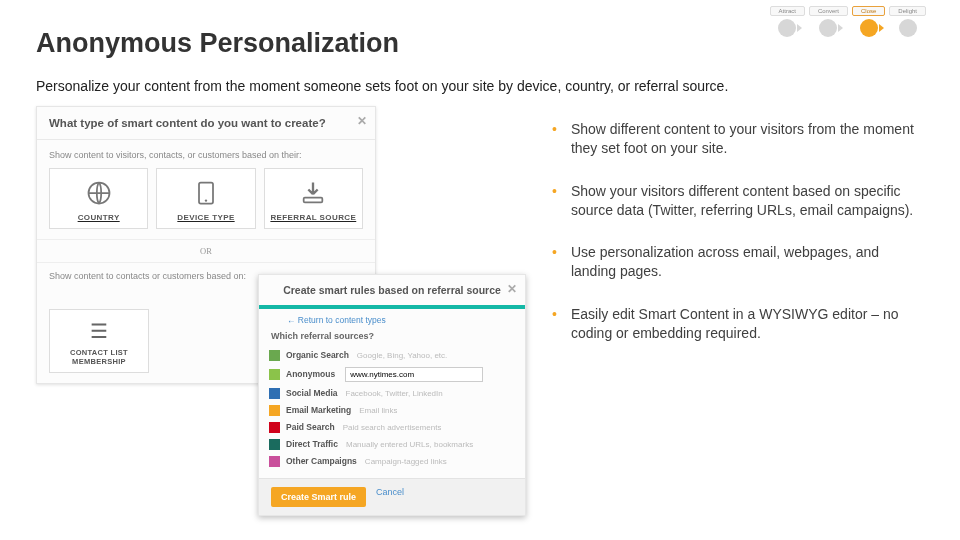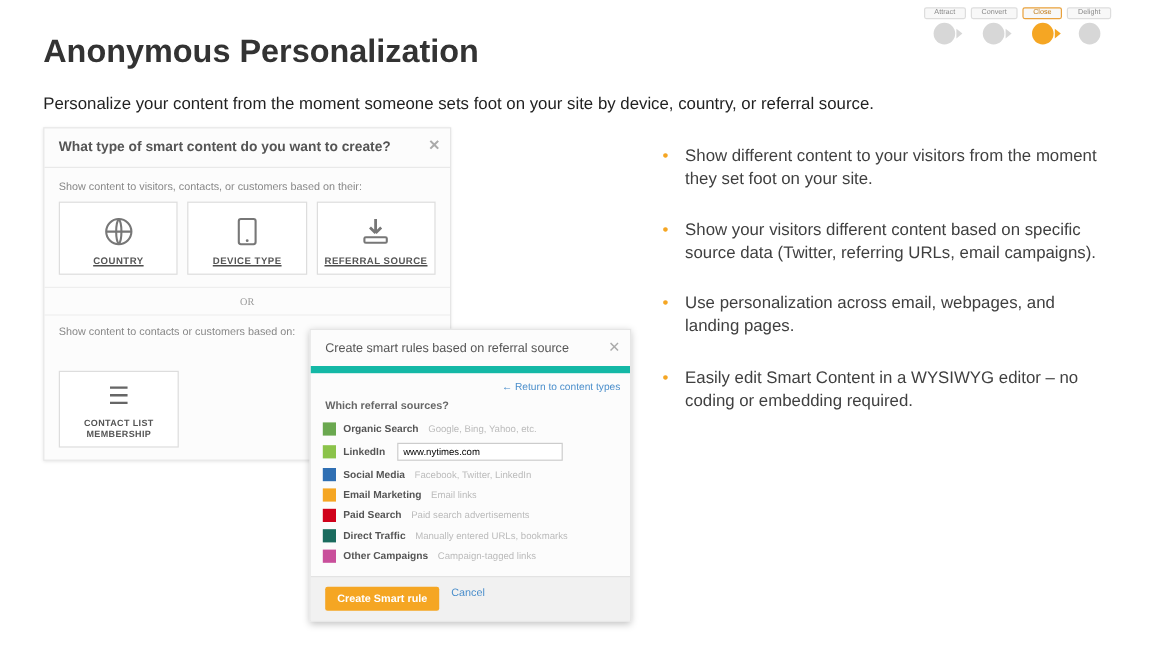--- a/index.html
+++ b/index.html
@@ -37,23 +37,23 @@
   .opt .ico { height:32px; display:flex; align-items:center; justify-content:center; color:#777; }
   .opt .olbl { font-size:8px; letter-spacing:.4px; color:#555; font-weight:700; margin-top:4px; }
   .or-sep { text-align:center; font-size:8.5px; color:#999; padding:6px 0; border-top:1px solid #eee; border-bottom:1px solid #eee;font-family:Liberation Serif, serif; }
   .optrow2 { padding: 10px 12px; }
   .opt2 { width:100px; border:1px solid #ddd; background:#fff; padding:8px 4px 6px; text-align:center; }
   .opt2 .ico { height:26px; display:flex; align-items:center; justify-content:center; color:#666; font-size:20px; }
   .opt2 .olbl { font-size:7.5px; letter-spacing:.3px; color:#555; font-weight:700; margin-top:4px; }
 
   
   .modal2 { position:absolute; left: 222px; top: 168px; width: 268px; background:#fcfcfc; border:1px solid #e6e6e6; box-shadow: 0 2px 6px rgba(0,0,0,.25); }
-  .modal2 .hdr { padding:9px 12px; font-size:10.5px; font-weight:400; color:#555; border-bottom:6px solid #14b8a6; position:relative; }
+  .modal2 .hdr { padding:9px 12px; font-size:10.5px; font-weight:700; color:#555; border-bottom:4px solid #14b8a6; position:relative;text-align:center; }
   .modal2 .hdr .close { position:absolute; right:8px; top:7px; color:#aaa; font-size:12px; }
-  .modal2 .back { font-size:8.5px; color:#4a8ecb; padding:6px 8px 0;text-align:right; }
+  .modal2 .back { font-size:8.5px; color:#4a8ecb; padding:6px 28px 0; }
   .modal2 .q { font-size:9px; font-weight:700; color:#666; padding:6px 12px 4px; }
   .srclist { padding:2px 10px 8px; }
   .src { display:flex; align-items:center; gap:6px; padding:3px 0; }
   .src .sq { width:11px; height:11px; }
   .src .nm { font-size:8.5px; font-weight:700; color:#555; white-space:nowrap; }
   .src .ds { font-size:8px; color:#bbb; margin-left:2px; white-space:nowrap; overflow:hidden; text-overflow:ellipsis; }
   .src input { font-size:8px; padding:2px 4px; border:1px solid #ccc; width:138px; margin-left:4px; }
   .modal2 .ftr { background:#f1f1f1; border-top:1px solid #e3e3e3; padding:8px 12px; display:flex; gap:10px; align-items:flex-start; }
   .btn-primary { background:#f5a623; border:0; color:#fff; font-size:9px; font-weight:700; padding:5px 10px; border-radius:2px; }
   .btn-cancel { font-size:9px; color:#4a8ecb; }
@@ -146,21 +146,21 @@
         <div class="back">← Return to content types</div>
         <div class="q">Which referral sources?</div>
         <div class="srclist" id="srclist">
             <div class="src">
               <div class="sq" style="background: rgb(106, 168, 79);"></div>
               <span class="nm">Organic Search</span>
               <span class="ds">Google, Bing, Yahoo, etc.</span>
             </div>
             <div class="src">
               <div class="sq" style="background: rgb(139, 195, 74);"></div>
-              <span class="nm">LinkedIn</span>
+              <span class="nm">Anonymous</span>
               <input value="www.nytimes.com" style="">
             </div>
             <div class="src">
               <div class="sq" style="background: rgb(47, 111, 179);"></div>
               <span class="nm">Social Media</span>
               <span class="ds">Facebook, Twitter, LinkedIn</span>
             </div>
             <div class="src">
               <div class="sq" style="background: rgb(245, 166, 35);"></div>
               <span class="nm">Email Marketing</span>

